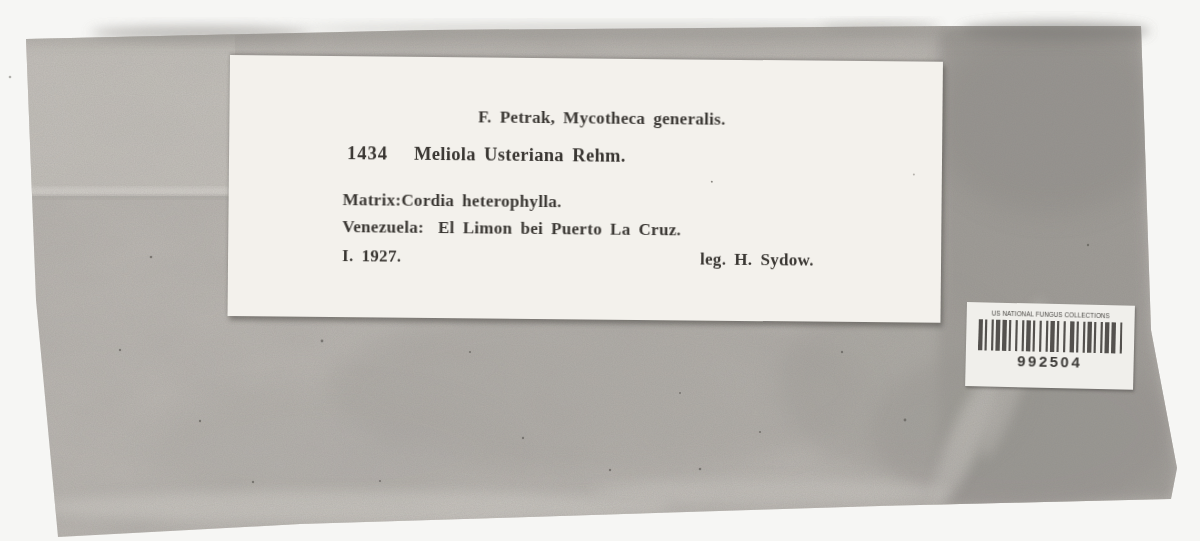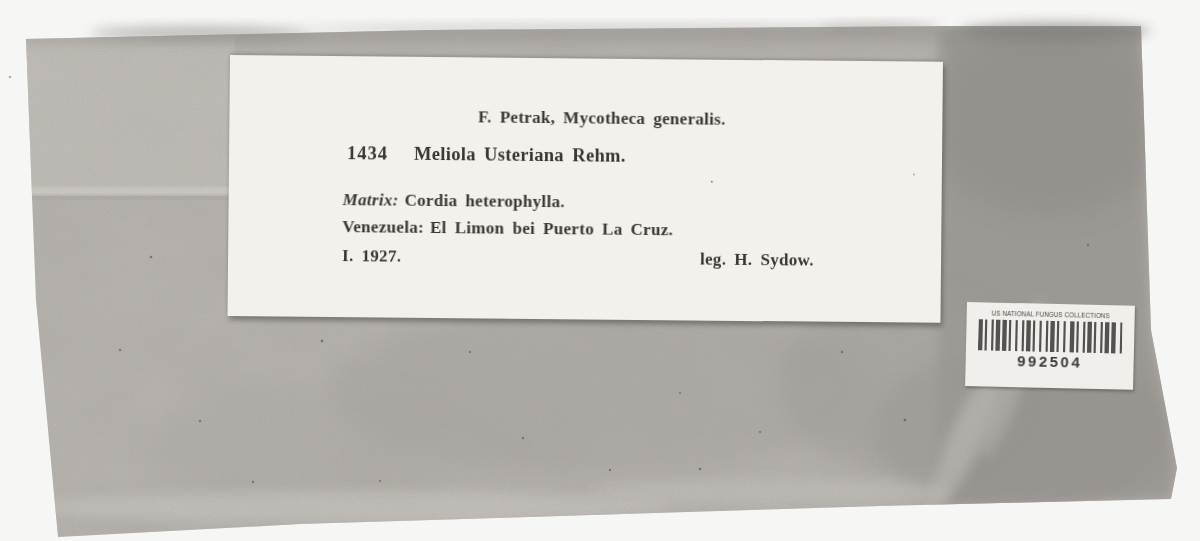--- a/index.html
+++ b/index.html
@@ -20,23 +20,23 @@
   }
   .main-label .txt{
     position:absolute;color:var(--ink,#3a3733);
     font-weight:bold;letter-spacing:.3px;word-spacing:3.5px;
     filter:blur(.3px);white-space:nowrap;
   }
   .l-series{top:50px;left:0;width:100%;text-align:center;padding-left:16px;font-size:17px;}
   .l-species{top:87px;left:118px;font-size:18.5px;}
   .l-species .num{margin-right:26px;letter-spacing:1px;font-family:Liberation Serif, serif;}
   .l-matrix{top:134px;left:114px;font-size:17px;}
-  .l-matrix .fld{font-style:italic;margin-right:6px;}
+  .l-matrix .fld{}
   .l-locality{top:161px;left:114px;font-size:17px;word-spacing:5px;}
-  .l-locality .fld{margin-right:6px;}
+  .l-locality .fld{margin-right:14px;}
   .l-date{top:190px;left:114px;font-size:17px;}
   .l-collector{top:190px;left:472px;font-size:17px;}
   .speck{position:absolute;border-radius:50%;background:#8a8781;}
 
   
   .barcode-label{
     position:absolute;left:967px;top:302px;width:168px;height:84px;
     background:var(--barcode-paper,#f0efeb);
     transform:rotate(1.3deg);transform-origin:top left;
     box-shadow:1px 2px 3px rgba(50,48,45,.4);

